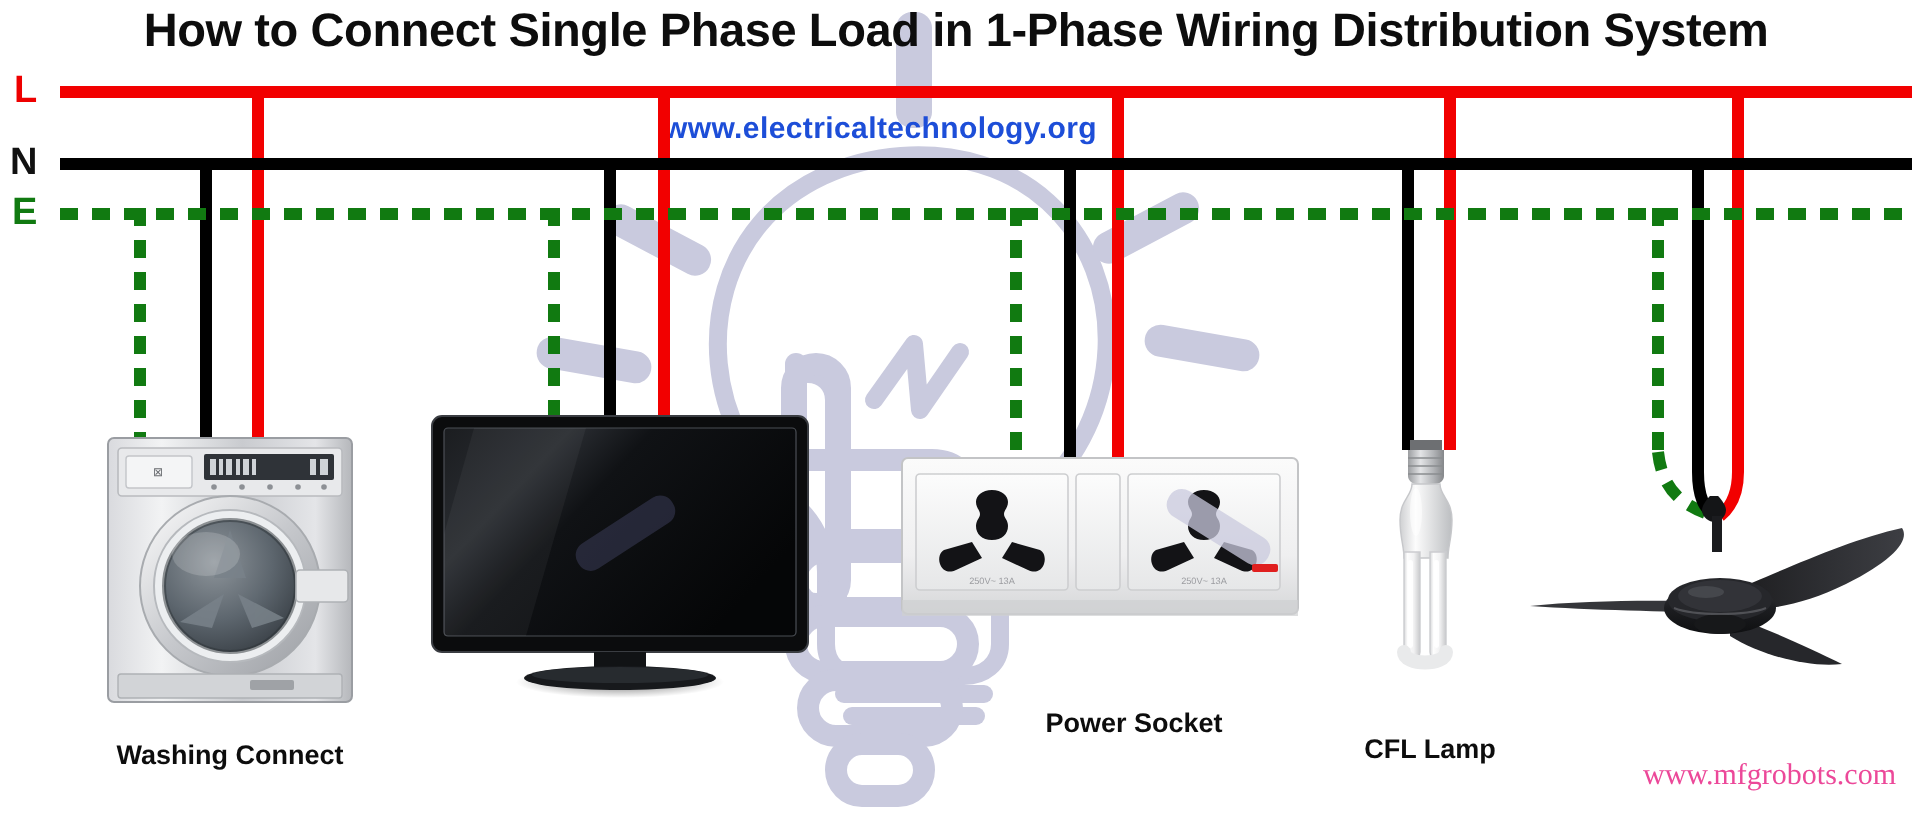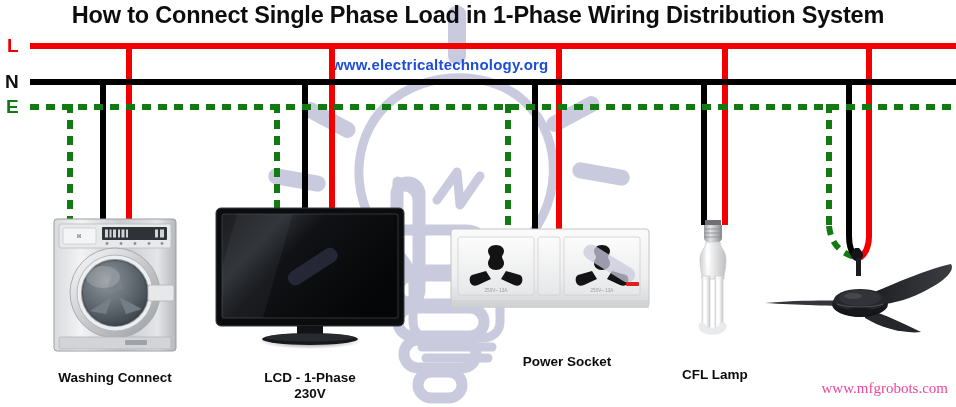--- a/index.html
+++ b/index.html
@@ -227,22 +227,20 @@
       <polygon points="22,7 78,7 48,111 7,111 7,60" fill="#ffffff" opacity=".045"></polygon>
 
       <rect x="70" y="52" width="56" height="15" rx="7" fill="#3a3d58" opacity=".55" transform="rotate(-33 98 60)"></rect>
 
       <rect x="82" y="119" width="26" height="12" fill="#111315"></rect>
       <ellipse cx="95" cy="134" rx="52" ry="8" fill="url(#tvShadow)"></ellipse>
       <ellipse cx="95" cy="132" rx="48" ry="6" fill="#17191c"></ellipse>
       <ellipse cx="95" cy="130.5" rx="44" ry="4" fill="#2c2f34" opacity=".8"></ellipse>
     </svg>
   </div>
-  <div class="caption" style="left:235px; top:370px; width:150px;">LCD - 1-Phase
-230V</div>
 
   <div class="appliance" style="left:450px; top:228px; width:200px; height:92px;">
     <svg width="200" height="92" viewBox="0 0 200 92" xmlns="http://www.w3.org/2000/svg">
       <defs>
         <linearGradient id="skPlate" x1="0" y1="0" x2="0" y2="1">
           <stop offset="0" stop-color="#fbfbfb"></stop>
             <stop offset=".62" stop-color="#efeff0"></stop>
           <stop offset="1" stop-color="#d6d7d9"></stop>
         </linearGradient>
         <linearGradient id="skMod" x1="0" y1="0" x2="0" y2="1">

